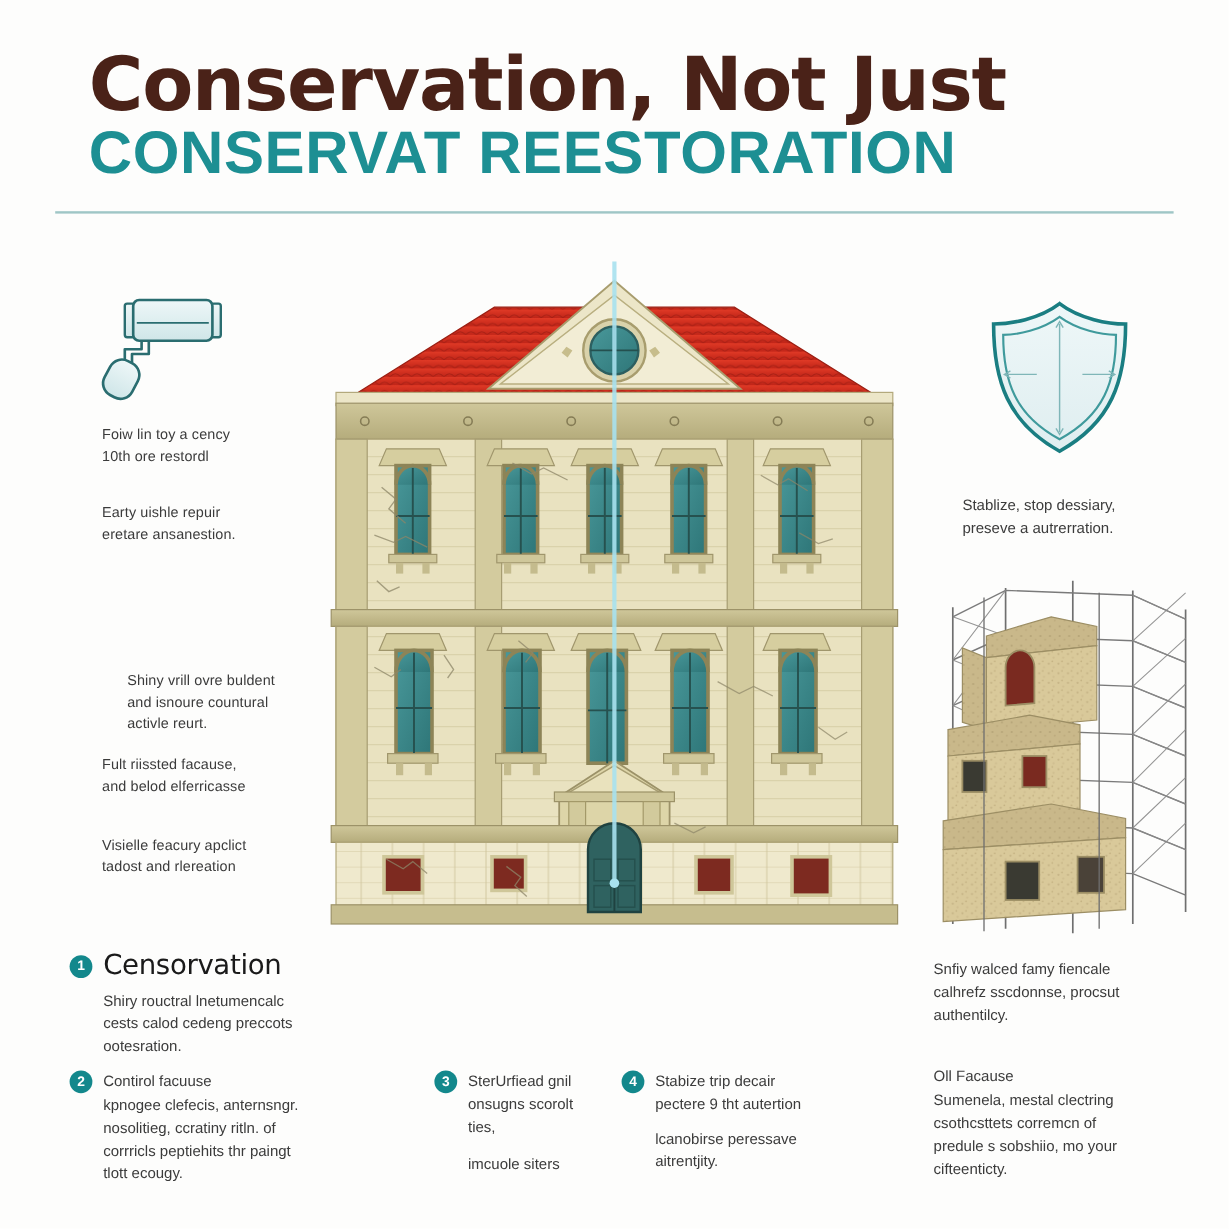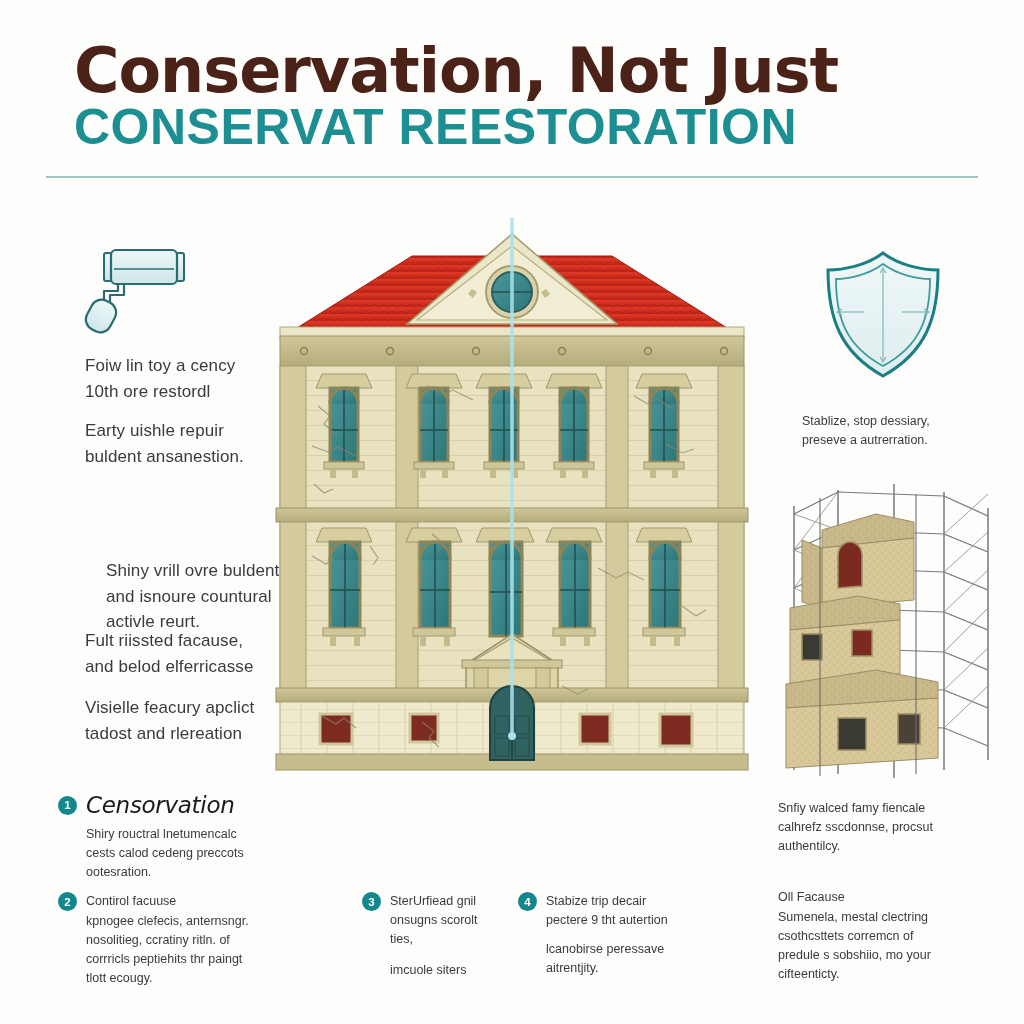--- a/index.html
+++ b/index.html
@@ -38,21 +38,21 @@
     position: absolute; left: 46px; top: 176px;
     width: 932px; height: 2px;
     background: #9fc6c6;
   }
 
   
   .left-col { position: absolute; left: 74px; top: 240px; width: 200px; }
   .roller-icon { position: absolute; left: 10px; top: 5px; }
   .left-note {
     position: absolute;
-    font-size: 17px; line-height: 1.5;
+    font-size: 12px; line-height: 1.5;
     color: #3b3b3b;
     width: 185px;
     letter-spacing: 0.1px;
   }
   .ln1 { left: 11px; top: 113px; }
   .ln2 { left: 11px; top: 178px; }
   .ln3 { left: 11px; top: 318px; margin-left: 21px; }
   .ln4 { left: 11px; top: 388px; }
   .ln5 { left: 11px; top: 455px; }
 
@@ -80,21 +80,20 @@
     flex: 0 0 auto;
     font-family: "Liberation Sans", sans-serif;
   }
 
   .b-block { position: absolute; }
   .b-head { display: flex; align-items: center; gap: 9px; }
   .b-title {
     font-size: 23px; color: #1a1a1a; font-weight: 400;
     font-family: "DejaVu Sans", sans-serif;
     letter-spacing: -0.3px;
-    font-style: italic;
   }
   .b-body {
     font-size: 12.5px; line-height: 1.52; color: #3b3b3b;
     margin-top: 7px;
   }
 
   .blk1 { left: 58px; top: 14px; width: 250px; }
   .blk1 .b-body { margin-left: 28px; }
 
   .blk2 { left: 58px; top: 114px; width: 250px; display: flex; gap: 9px; }
@@ -140,21 +139,21 @@
         <line x1="30" y1="24" x2="90" y2="24" stroke="#2a6d70" stroke-width="1.4"></line>
         <path d="M40 39 L40 50 L26 50 L26 60" fill="none" stroke="#2a6d70" stroke-width="2.2" stroke-linejoin="round"></path>
         <path d="M34 39 L34 46 L20 46 L20 58" fill="none" stroke="#2a6d70" stroke-width="2.2" stroke-linejoin="round"></path>
         <rect x="4" y="55" width="26" height="32" rx="11" transform="rotate(28 17 71)" fill="url(#rollGrad)" stroke="#2a6d70" stroke-width="2.2"></rect>
       </svg>
     </div>
 
     <div class="left-note ln1 nowrapline">Foiw lin toy a cency
 10th ore restordl</div>
     <div class="left-note ln2 nowrapline">Earty uishle repuir
-buldent ansanestion.</div>
+eretare ansanestion.</div>
     <div class="left-note ln3 nowrapline">Shiny vrill ovre buldent
 and isnoure countural
 activle reurt.</div>
     <div class="left-note ln4 nowrapline">Fult riissted facause,
 and belod elferricasse</div>
     <div class="left-note ln5 nowrapline">Visielle feacury apclict
 tadost and rlereation</div>
   </div>
 
   <div class="building">

